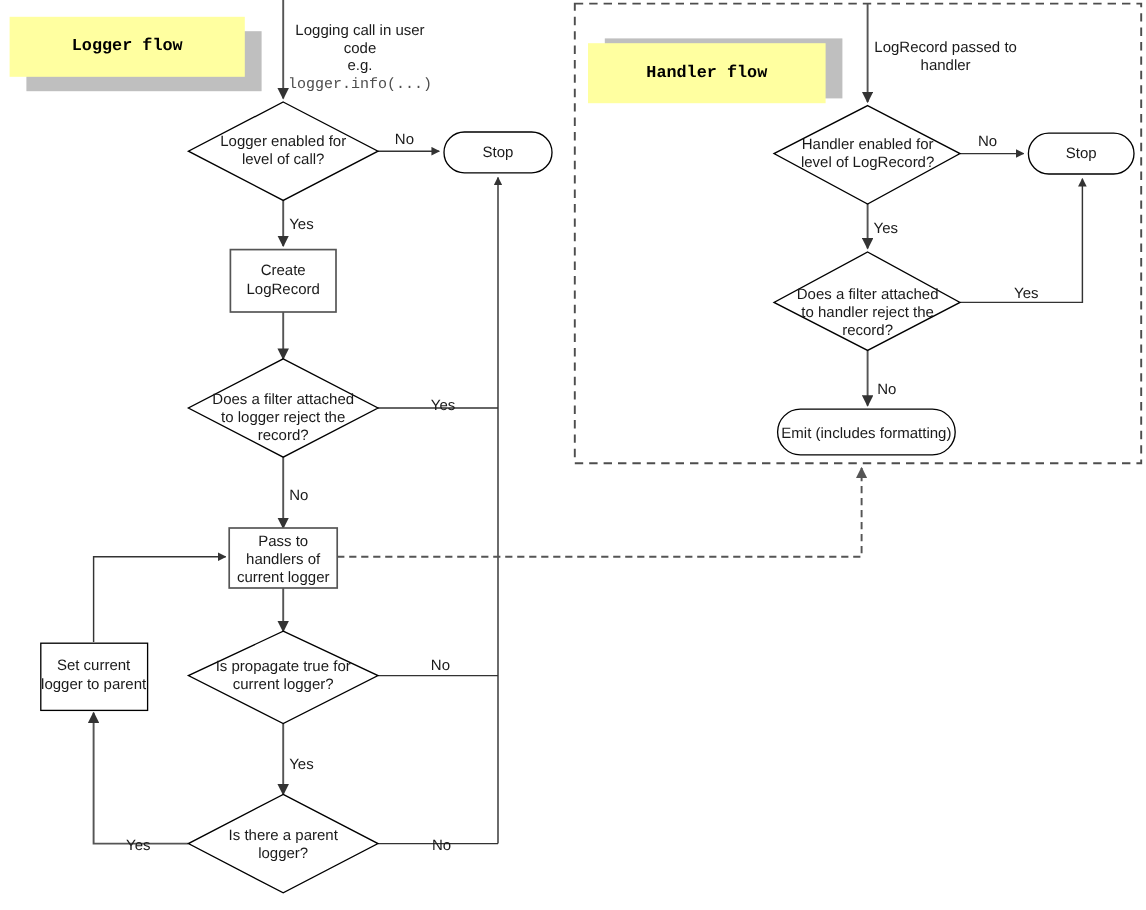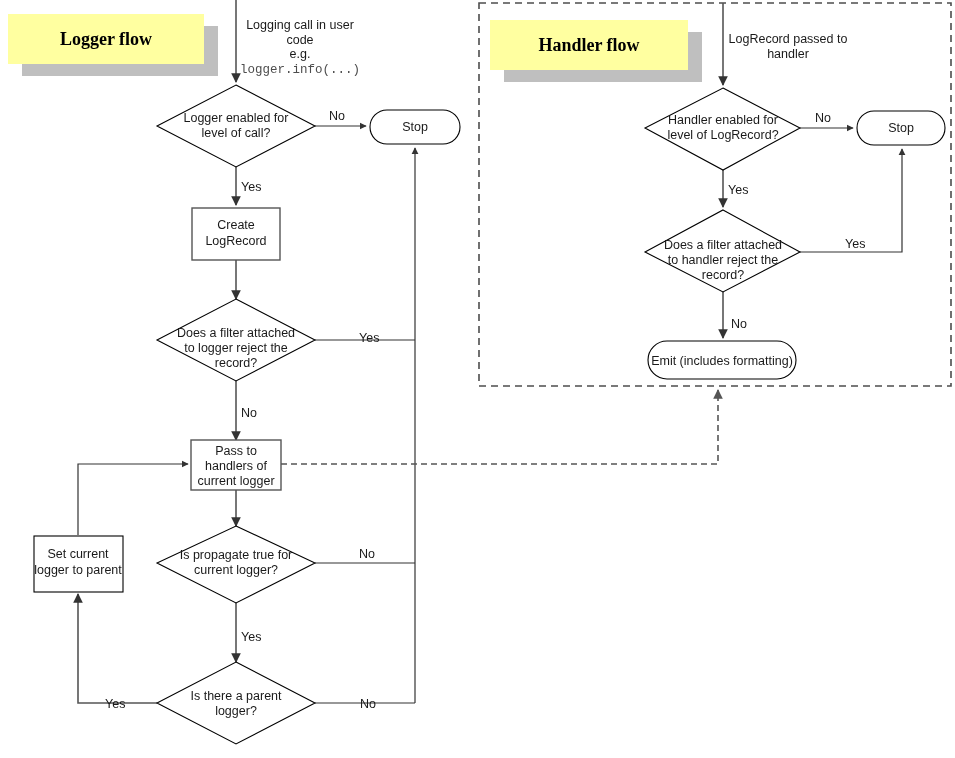--- a/index.html
+++ b/index.html
@@ -76,41 +76,41 @@
   .banner-shadow {
     position: absolute;
     background: #bfbfbf;
   }
   .banner-face {
     position: absolute;
     background: #ffffa0;
     display: flex;
     align-items: center;
     justify-content: center;
-    font-family: Liberation Serif, serif;
-    font-size: 18px;
+    font-family: Liberation Mono, monospace;
+    font-size: 14px;
     font-weight: bold;
     color: #000000;
   }
 </style>
 </head>
 <body>
 
 <div id="canvas">
 
   <div class="banner" style="left:8px; top:14px; width:196px; height:60px;">
     <div class="banner-shadow" style="left:14px; top:12px; width:196px; height:50px;"></div>
     <div class="banner-face" style="left:0px; top:0px; width:196px; height:50px;">
       <span>Logger flow</span>
     </div>
   </div>
 
   <div class="banner" style="left:490px; top:20px; width:198px; height:58px;">
     <div class="banner-shadow" style="left:14px; top:12px; width:198px; height:50px;"></div>
-    <div class="banner-face" style="left:0px; top:0px; width:198px; height:50px;">
+    <div class="banner-face" style="left:0px; top:16px; width:198px; height:50px;">
       <span>Handler flow</span>
     </div>
   </div>
 
   <svg class="flow" viewBox="0 0 955 758" xmlns="http://www.w3.org/2000/svg">
     <defs>
       <marker id="arr" viewBox="0 0 10 10" refX="9" refY="5" markerWidth="6" markerHeight="6" orient="auto-start-reverse">
         <path d="M 0 0 L 10 5 L 0 10 z" fill="#333333"></path>
       </marker>
       <marker id="arrd" viewBox="0 0 10 10" refX="9" refY="5" markerWidth="6" markerHeight="6" orient="auto-start-reverse">

